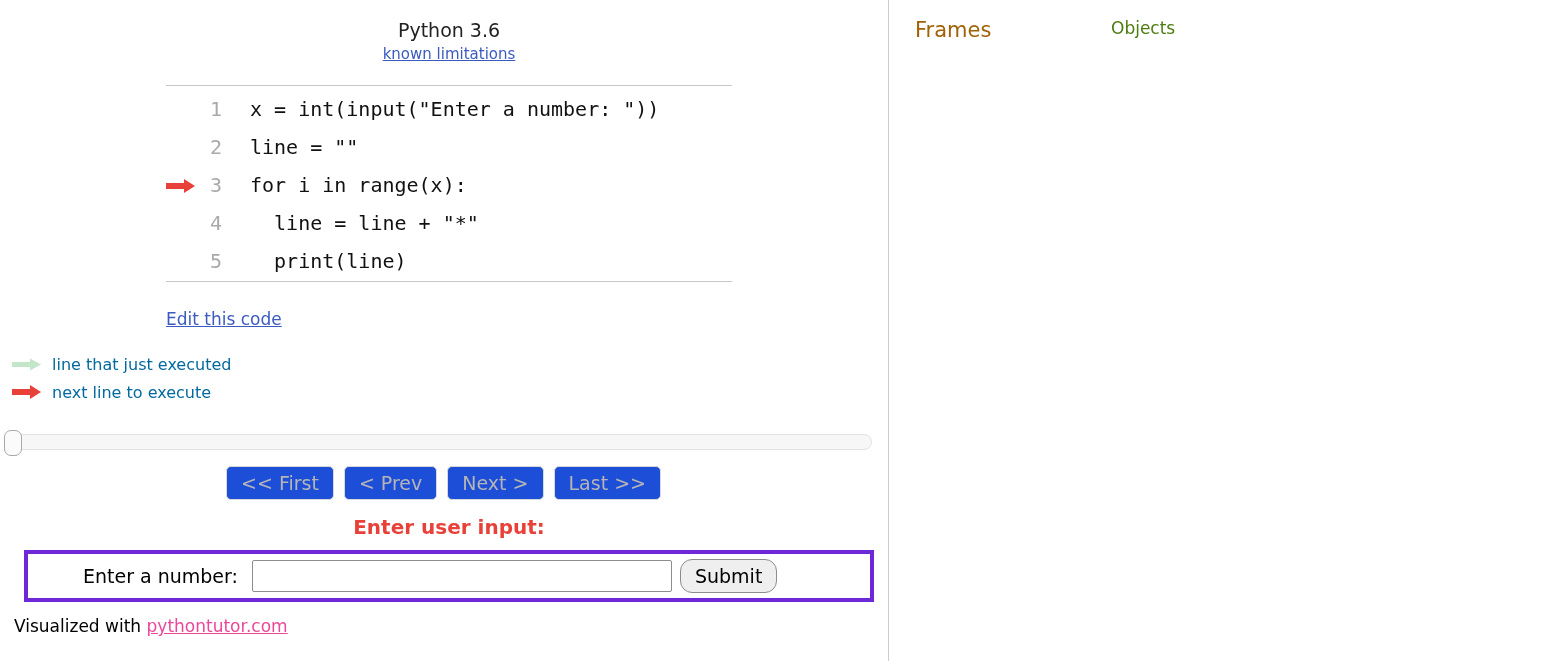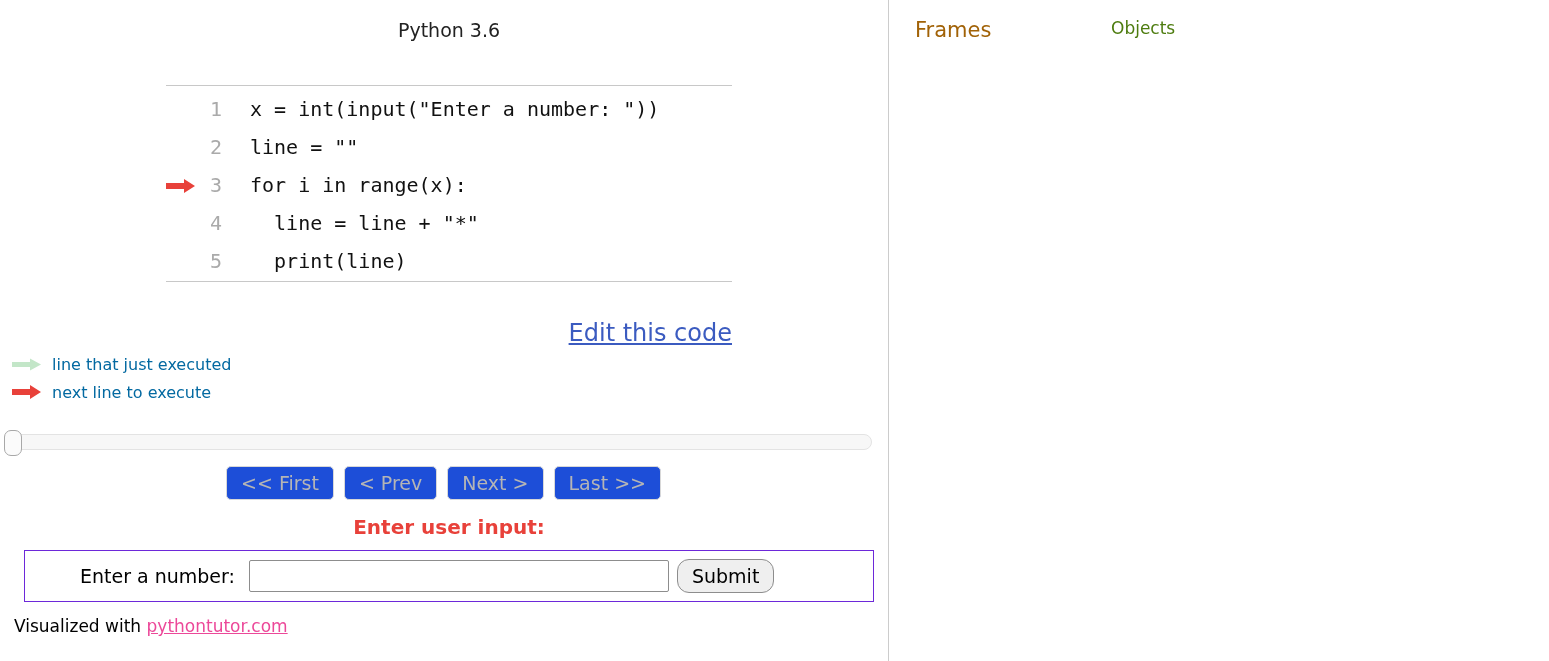--- a/index.html
+++ b/index.html
@@ -104,24 +104,24 @@
     left: 84px; top: 0;
     font-family: "DejaVu Sans Mono", "Liberation Mono", monospace;
     font-size: 20px;
     color: #111111;
     letter-spacing: 0px;
   }
 
   
   #edit-code-link {
     position: absolute;
-    left: 166px; top: 321px;
+    left: 166px; top: 307px;
     width: 566px;
-    text-align: right;
-    font-size: 24px;
+    text-align: left;
+    font-size: 17px;
     line-height: 24px;
   }
   #edit-code-link a {
     color: #3b5bc0;
     text-decoration: underline;
     cursor: pointer;
   }
 
   
   #legend {
@@ -199,21 +199,21 @@
     text-align: center;
     font-size: 20px;
     font-weight: bold;
     color: #e8413a;
     line-height: 26px;
   }
   #user-input-box {
     position: absolute;
     left: 24px; top: 550px;
     width: 850px; height: 52px;
-    border: 1px solid #6d28d9;
+    border: 4px solid #6d28d9;
     box-sizing: border-box;
     display: flex;
     align-items: center;
   }
   #input-prompt-label {
     margin-left: 55px;
     font-size: 19px;
     color: #000000;
   }
   #user-input-field {
@@ -271,20 +271,23 @@
     color: #4d7c0f;
   }
 </style>
 </head>
 <body>
 
 <div id="left-pane">
 
   <div id="py-version">Python 3.6</div>
 
+  <div id="known-limitations-link">
+    <a href="#">known limitations</a>
+  </div>
 
   <div id="code-rule-top"></div>
 
   <div id="code-table">
 
     <div class="code-line">
       <span class="gutter-arrow">
         <svg width="30" height="14" viewBox="0 0 30 14">
           <path d="M0 4 L18 4 L18 0 L29 7 L18 14 L18 10 L0 10 Z" fill="#e8413a"></path>
         </svg>

